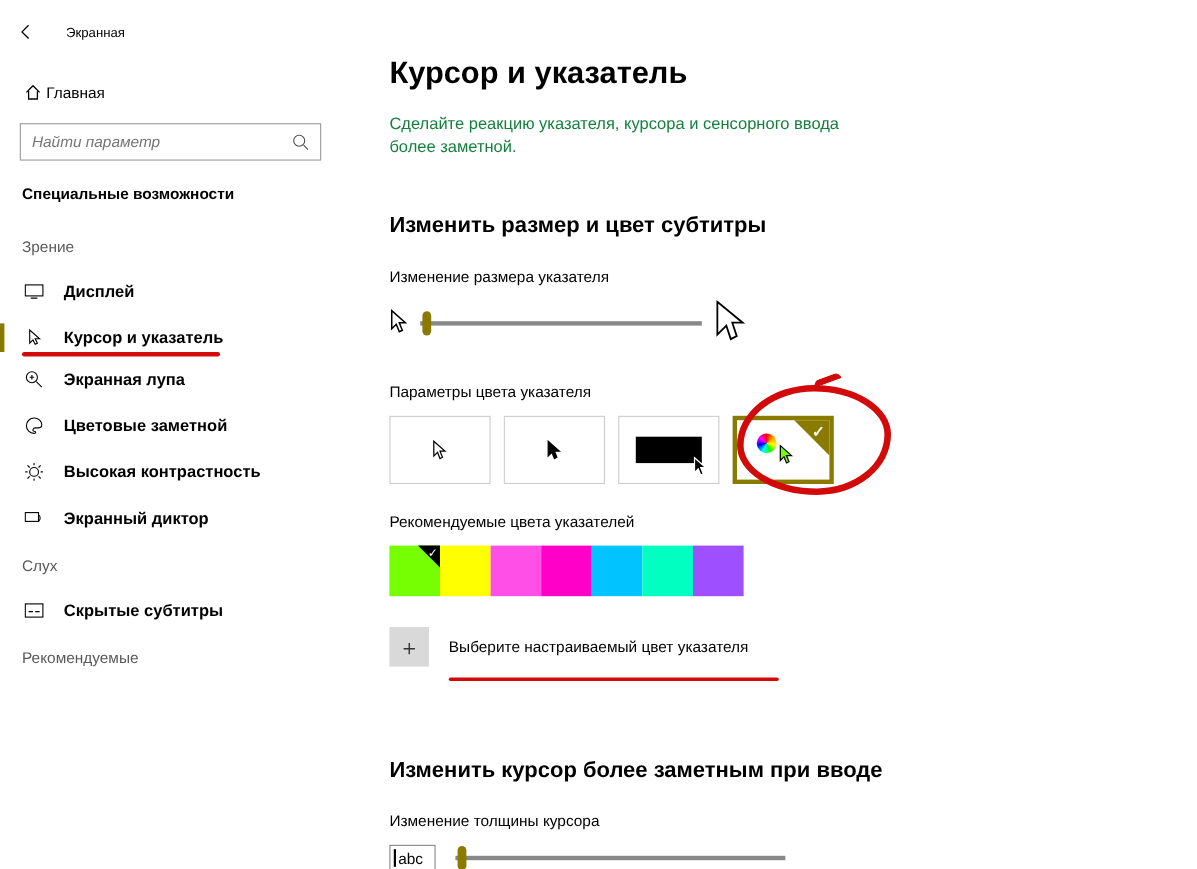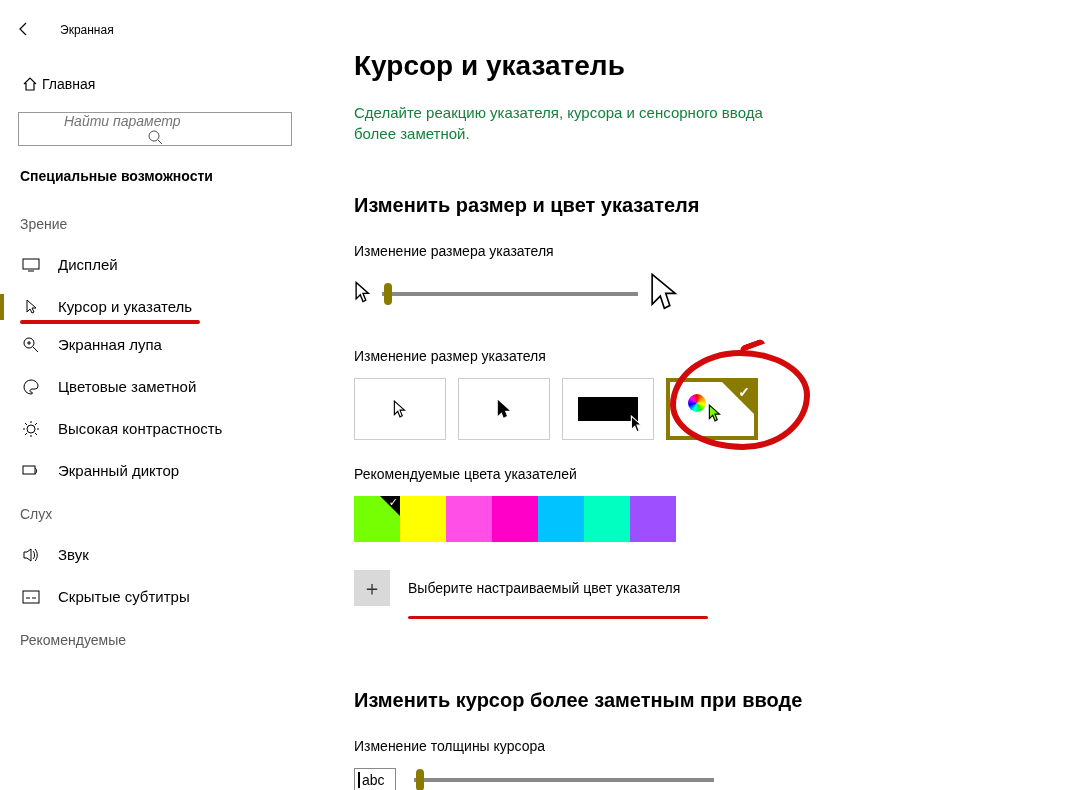--- a/index.html
+++ b/index.html
@@ -45,21 +45,20 @@
   }
   .home-row .icon { width: 16px; height: 16px; display:flex; align-items:center; justify-content:center; }
   .search-box {
     margin: 10px 18px 18px 18px;
     display: flex;
     align-items: center;
     border: 1px solid #999;
     height: 34px;
     padding: 0 10px;
     background: #fff;
-    flex-direction: column;
   }
   .search-box input {
     flex: 1;
     border: none;
     outline: none;
     font-size: 14px;
     font-style: italic;
     background: transparent;
   }
   .search-box .icon { width:16px; height:16px; opacity:.7; }
@@ -75,26 +74,27 @@
   }
   .nav-scroll::-webkit-scrollbar { width: 8px; }
   .nav-scroll::-webkit-scrollbar-thumb { background:#c0c0c0; }
   .group-label {
     color: #5a5a5a;
     font-size: 14px;
     padding: 14px 20px 12px 20px;
   }
   .nav-item {
     display: flex;
-    align-items: flex-start;
+    align-items: center;
     gap: 18px;
     padding: 12px 20px 12px 22px;
     font-size: 15px;
     cursor: pointer;
     position: relative;
+    font-weight: bold;
   }
   .nav-item .icon { width:18px; height:18px; display:flex; align-items:center; justify-content:center; color:#000; }
   .nav-item.selected::before {
     content:"";
     position:absolute;
     left:0; top:8px; bottom:8px;
     width:4px;
     background:#8a7a00;
   }
   .underline-red {
@@ -386,29 +386,20 @@
             <svg viewBox="0 0 18 18" width="18" height="18">
               <rect x="1" y="4" width="12" height="8" stroke="#000" fill="none"></rect>
               <path d="M13 6c2 1 2 5 0 6" stroke="#000" fill="none"></path>
             </svg>
           </span>
         <span>Экранный диктор</span>
       </div>
 
       <div class="group-label">Слух</div>
 
-      <div class="nav-item">
-        <span class="icon">
-            <svg viewBox="0 0 18 18" width="18" height="18">
-              <path d="M2 6h3l4-3v12l-4-3H2z" stroke="#000" fill="none"></path>
-              <path d="M11 5c2 2 2 6 0 8M13 3c3 3 3 9 0 12" stroke="#000" fill="none"></path>
-            </svg>
-          </span>
-        <span>Звук</span>
-      </div>
 
       <div class="nav-item">
         <span class="icon">
             <svg viewBox="0 0 18 18" width="18" height="18">
               <rect x="1" y="3" width="16" height="12" stroke="#000" fill="none"></rect>
               <line x1="4" y1="10" x2="8" y2="10" stroke="#000"></line>
               <line x1="10" y1="10" x2="14" y2="10" stroke="#000"></line>
             </svg>
           </span>
         <span>Скрытые субтитры</span>
@@ -416,40 +407,40 @@
 
       <div class="group-label">Рекомендуемые</div>
     </div>
   </div>
 </div>
 
 <div class="main">
   <h1 class="page-title">Курсор и указатель</h1>
   <p class="page-subtitle">Сделайте реакцию указателя, курсора и сенсорного ввода более заметной.</p>
 
-  <h2 class="section-title">Изменить размер и цвет указателя</h2>
+  <h2 class="section-title">Изменить размер и цвет субтитры</h2>
 
   <div class="field-label">Изменение размера указателя</div>
   <div class="pointer-size-row">
     <span class="cursor-small">
       <svg viewBox="0 0 12 16">
           <path d="M1 1 L1 13 L4 10 L6 15 L8 14 L6 9 L10 9 Z" stroke="#000" fill="#fff"></path>
         </svg>
     </span>
     <div class="slider size">
         <div class="thumb"></div>
       </div>
     <span class="cursor-large">
       <svg viewBox="0 0 20 28">
           <path d="M2 1 L2 23 L8 17 L11 26 L15 24 L12 15 L19 15 Z" stroke="#000" stroke-width="1.2" fill="#fff"></path>
         </svg>
     </span>
   </div>
 
-  <div class="field-label">Изменение размер указателя</div>
+  <div class="field-label">Параметры цвета указателя</div>
   <div class="color-options">
     <div class="card">
       <svg class="mini-cursor" viewBox="0 0 12 16">
           <path d="M1 1 L1 13 L4 10 L6 15 L8 14 L6 9 L10 9 Z" stroke="#000" fill="#fff"></path>
         </svg>
     </div>
     <div class="card">
       <svg class="mini-cursor" viewBox="0 0 12 16">
           <path d="M1 1 L1 13 L4 10 L6 15 L8 14 L6 9 L10 9 Z" stroke="#000" fill="#000"></path>
         </svg>

